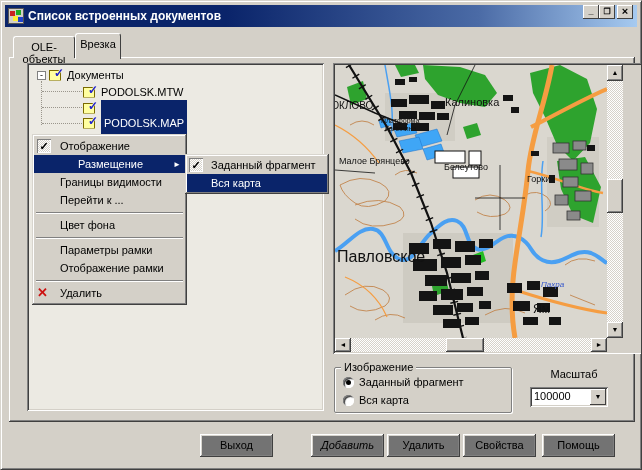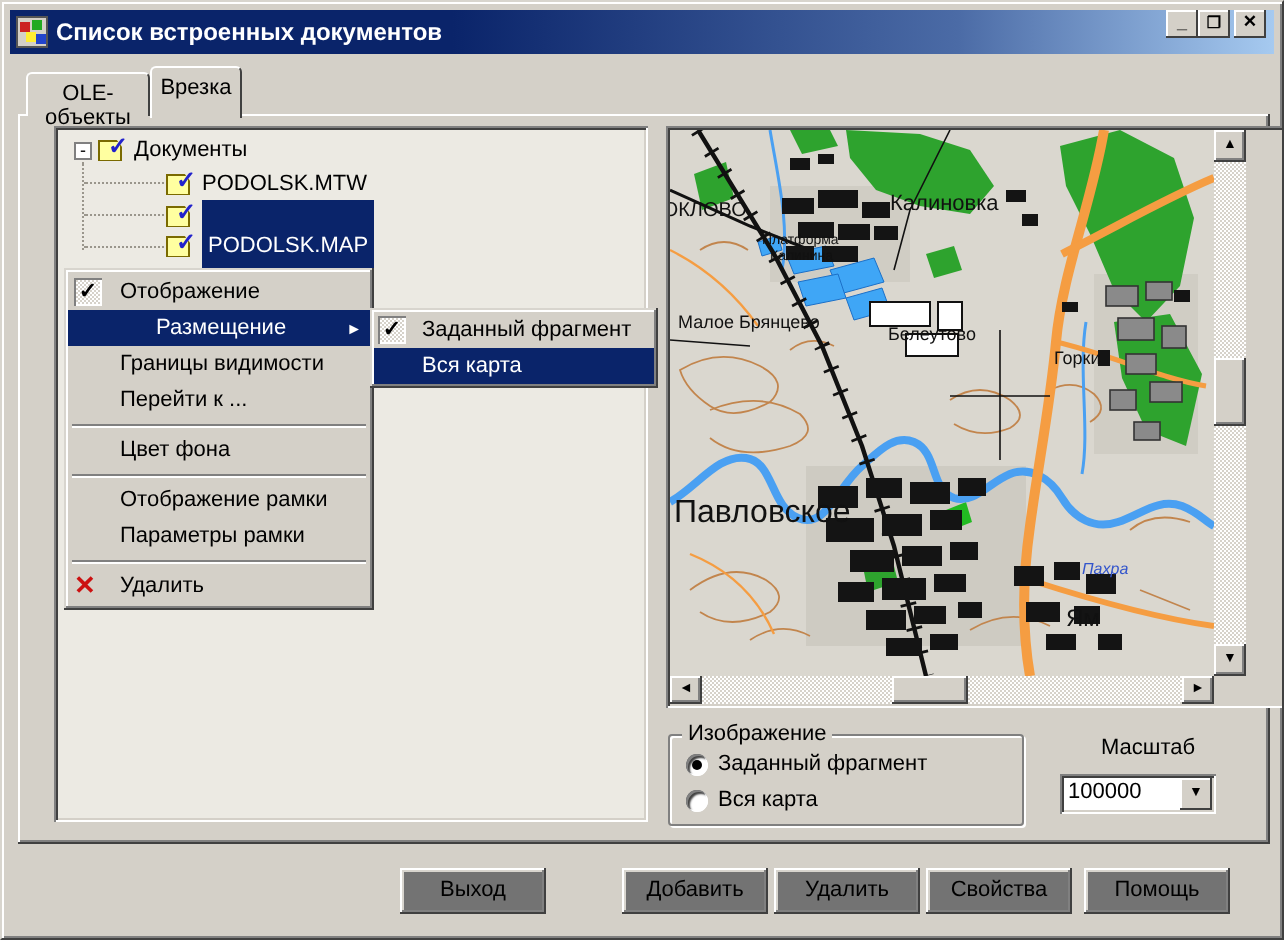--- a/index.html
+++ b/index.html
@@ -183,24 +183,24 @@
     </div>
     <div class="mi">
       <span>Перейти к ...</span>
     </div>
     <div class="msep"></div>
     <div class="mi">
       <span>Цвет фона</span>
     </div>
     <div class="msep"></div>
     <div class="mi">
+      <span>Параметры рамки</span>
+    </div>
+    <div class="mi">
       <span>Отображение рамки</span>
-    </div>
-    <div class="mi">
-      <span>Параметры рамки</span>
     </div>
     <div class="msep"></div>
     <div class="mi">
       <span class="redx">✕</span>
       <span>Удалить</span>
     </div>
   </div>
 
   <div class="menu" style="left:184px;top:153px;width:144px;padding:2px;">
     <div class="mi" style="padding-left:24px;">
@@ -383,18 +383,18 @@
     </div>
   </div>
 
   <div class="scalelabel">Масштаб</div>
   <div class="combobox sunken">
     <span class="val">100000</span>
     <span class="dd">▼</span>
   </div>
 
   <div class="btn raised" style="left:199px;">Выход</div>
-  <div class="btn raised" style="left:310px;">Добавить</div>
+  <div class="btn raised" style="left:310px;font-style:italic;">Добавить</div>
   <div class="btn raised" style="left:386px;">Удалить</div>
   <div class="btn raised" style="left:462px;">Свойства</div>
   <div class="btn raised" style="left:541px;">Помощь</div>
 
 </div>
 
 </body></html>

